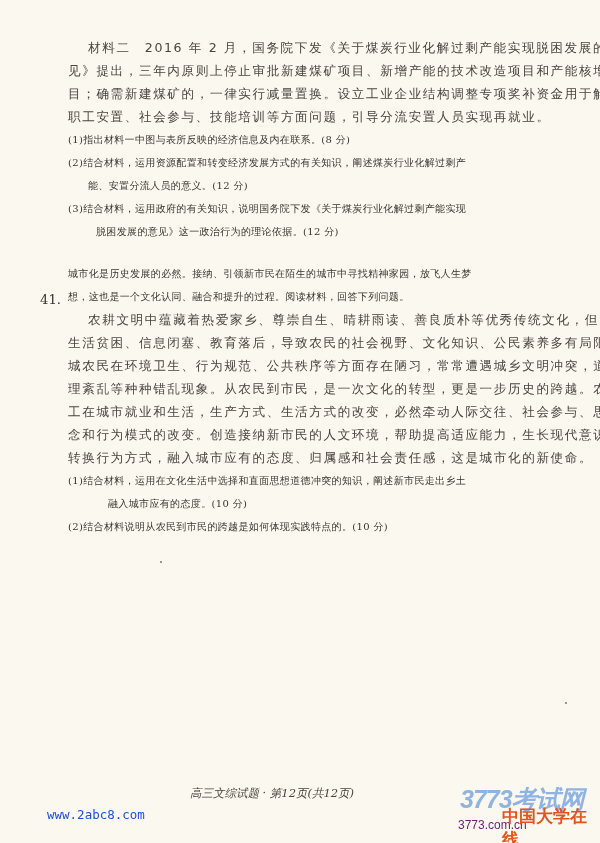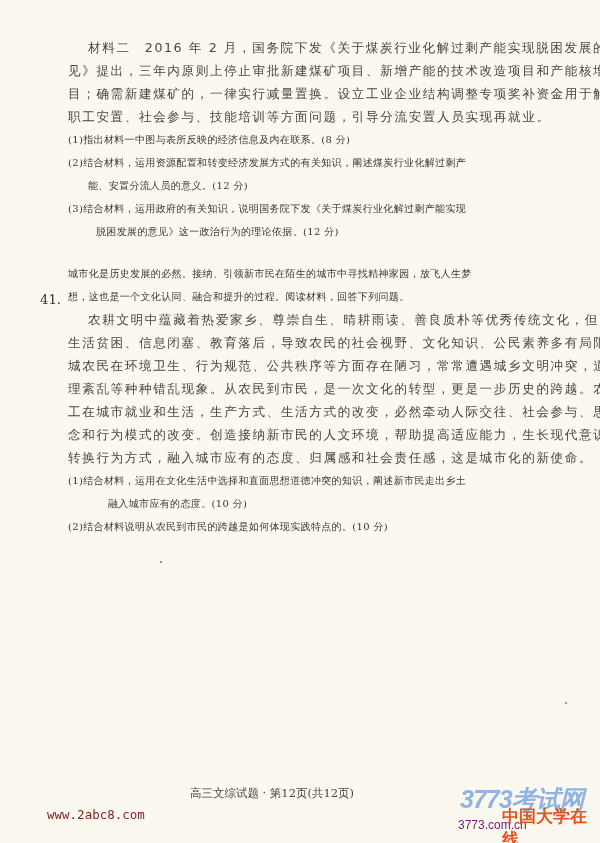--- a/index.html
+++ b/index.html
@@ -7,22 +7,22 @@
     width:600px; height:843px; position:relative; overflow:hidden;
     background:#fbf8ef;
     font-family: "DejaVu Serif", "Liberation Serif", serif;
     color:#3a3632;
   }
   .page { position:absolute; left:0; top:0; width:600px; height:843px; }
   .bleed { position:absolute; left:40px; width:520px; color:#ece6da; font-size:12px; letter-spacing:1px; }
   .line { position:absolute; left:68px; font-size:10px; line-height:18px; white-space:nowrap; letter-spacing:0.35px; }
   .kai { font-family: "DejaVu Sans", "Liberation Sans", sans-serif; font-size:12.6px; letter-spacing:1.6px; color:#4a4540; }
   .qnum { position:absolute; left:40px; font-size:13.2px; line-height:18px;margin-top:26px; }
-  .footer-title { position:absolute; left:0; width:544px; top:786px; text-align:center; font-size:11.5px; color:#4a4540; }
-  .site { position:absolute; left:47px; top:807px; font-family:"DejaVu Sans Mono","Liberation Mono",monospace; font-size:12.5px; color:#7f1d1d; }
+  .footer-title { position:absolute; left:0; width:544px; top:786px; text-align:center; font-size:11.5px; color:#4a4540;font-style:italic; }
+  .site { position:absolute; left:47px; top:807px; font-family:"DejaVu Sans Mono","Liberation Mono",monospace; font-size:12.5px; color:#1d4ed8; }
   .wm1 { position:absolute; left:460px; top:783px; font-family:"Liberation Sans",sans-serif; font-style:italic; font-weight:bold; font-size:25px; color:#8fb3e3; letter-spacing:-1px; }
   .wm2 { position:absolute; left:455px; top:805px; font-family:"DejaVu Sans",sans-serif; font-weight:bold; font-size:17px; color:#e2541c; letter-spacing:0px;margin-left:47px; }
   .wm3 { position:absolute; left:458px; top:818px; font-family:"Liberation Sans",sans-serif; font-size:12px; color:#701a75; }
   .dot { position:absolute; width:2px; height:2px; background:#777; border-radius:1px; }
 </style>
 </head>
 <body>
 
 <div class="page">
 

